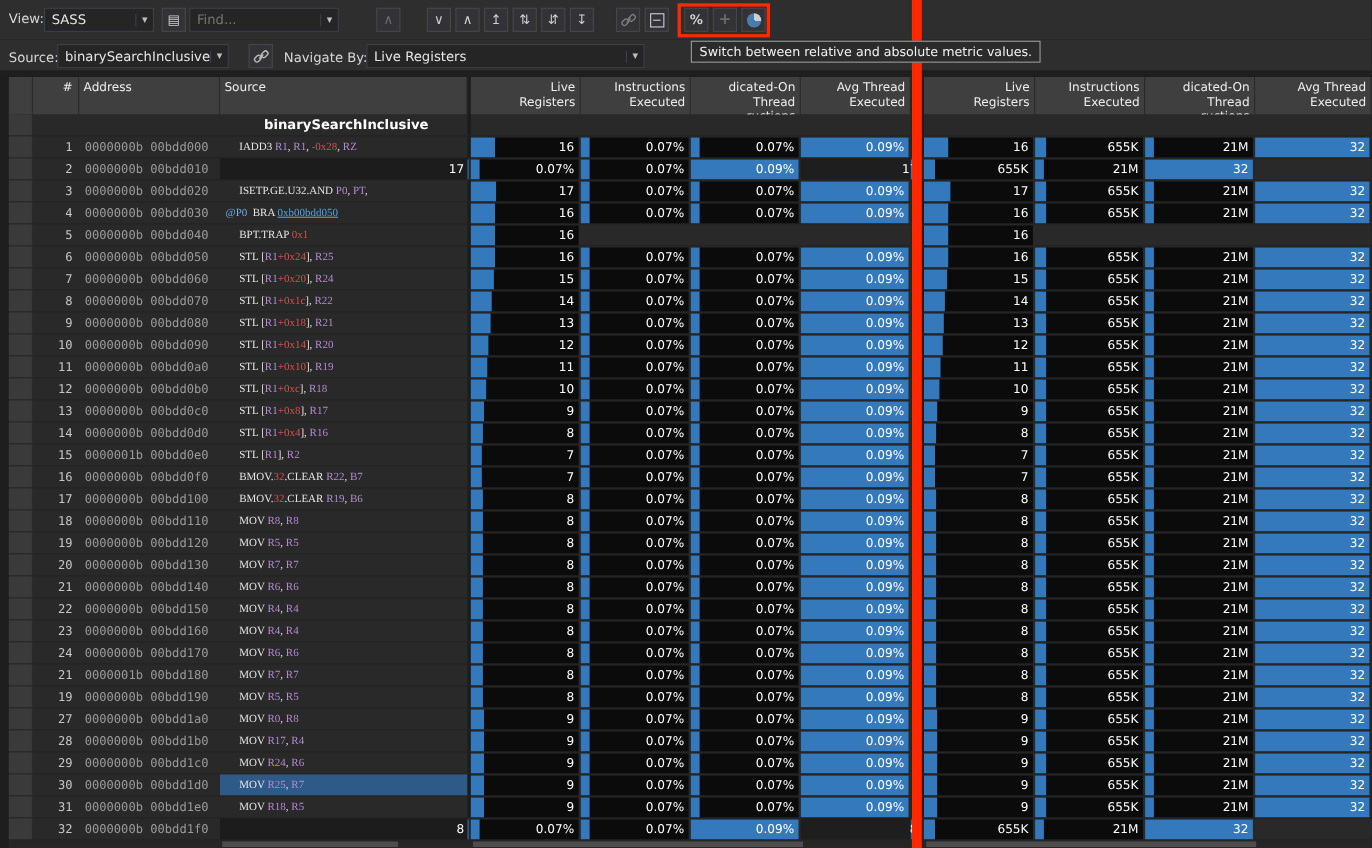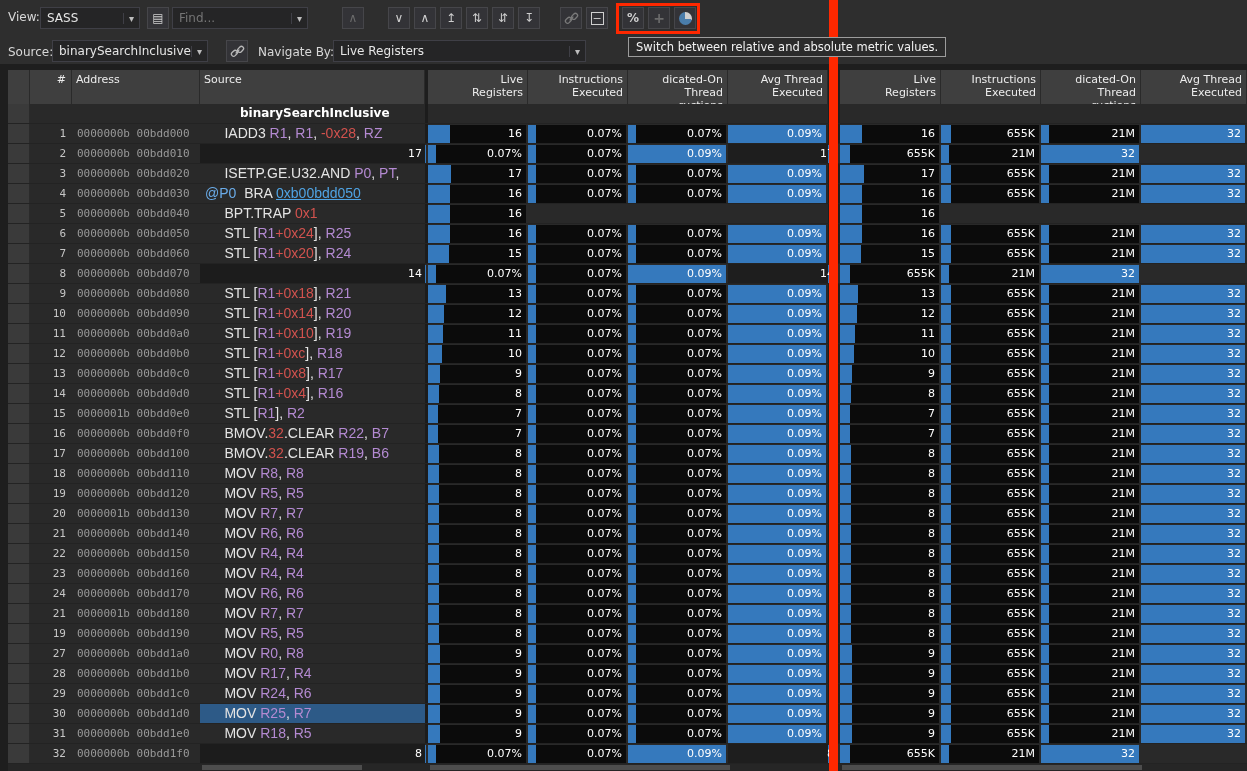--- a/index.html
+++ b/index.html
@@ -51,21 +51,21 @@
     font-size:11px; padding:3px 4px; overflow:hidden; }
   .hmetric { text-align:right; line-height:13px; padding-right:4px; }
   .hnum { text-align:right; padding-right:5px; }
   .hspacer,.hdivider { background:#1e1e1e; }
   .trow { height:20px; background:#292929; border-bottom:1px solid #232323; }
   .gutter { background:#3a3a3a; border-right:1px solid #2a2a2a; }
   .cnum { text-align:right; padding-right:6px; color:#c6c6c6;
     font-family:"DejaVu Sans Mono","Liberation Mono",monospace; font-size:11px; line-height:19px; }
   .caddr { color:#9a9a9a; font-family:"DejaVu Sans Mono","Liberation Mono",monospace;
     font-size:11px; line-height:19px; padding-left:5px; white-space:pre; overflow:hidden; }
-  .csrc { font-family:Liberation Sans, sans-serif; font-size:14px;
+  .csrc { font-family:Liberation Serif, serif; font-size:10px;
     line-height:19px; padding-left:5px; white-space:pre; overflow:hidden; }
   .csrc.sel { background:#2d5a87; }
   .fnname { font-family:"DejaVu Sans","Liberation Sans",sans-serif; font-weight:bold;
     color:#ffffff; font-size:12px; padding-left:40px; }
   .tk-op { color:#e4e4e4; } .tk-pl { color:#e4e4e4; }
   .tk-reg { color:#b48ad2; }
   .tk-imm { color:#d2524e; }
   .tk-link { color:#4fa3e3; text-decoration:underline; }
   .tk-pred { color:#6aabe8; }
   .spacer { background:#1c1c1c; }
@@ -586,20 +586,21 @@
           <div class="box">
             <div class="bar" style="width: 100%;"></div>
             <div class="val">32</div>
           </div>
         </div>
       </div>
       <div class="grid-row trow">
         <div class="gutter"></div>
         <div class="cnum">8</div>
         <div class="caddr">0000000b 00bdd070</div>
+        <div class="csrc"><span class="tk-pl">     </span><span class="tk-op">STL </span><span class="tk-pl">[</span><span class="tk-reg">R1</span><span class="tk-imm">+0x1c</span><span class="tk-pl">], </span><span class="tk-reg">R22</span></div>
         <div class="spacer"></div>
         <div class="mcell">
           <div class="box">
             <div class="bar" style="width: 19.6%;"></div>
             <div class="val">14</div>
           </div>
         </div>
         <div class="mcell">
           <div class="box">
             <div class="bar" style="width: 8%;"></div>
@@ -1256,21 +1257,21 @@
         <div class="mcell">
           <div class="box">
             <div class="bar" style="width: 100%;"></div>
             <div class="val">32</div>
           </div>
         </div>
       </div>
       <div class="grid-row trow">
         <div class="gutter"></div>
         <div class="cnum">20</div>
-        <div class="caddr">0000001b 00bdd130</div>
+        <div class="caddr">0000000b 00bdd130</div>
         <div class="csrc"><span class="tk-pl">     </span><span class="tk-op">MOV </span><span class="tk-reg">R7</span><span class="tk-pl">, </span><span class="tk-reg">R7</span></div>
         <div class="spacer"></div>
         <div class="mcell">
           <div class="box">
             <div class="bar" style="width: 11.2%;"></div>
             <div class="val">8</div>
           </div>
         </div>
         <div class="mcell">
           <div class="box">

